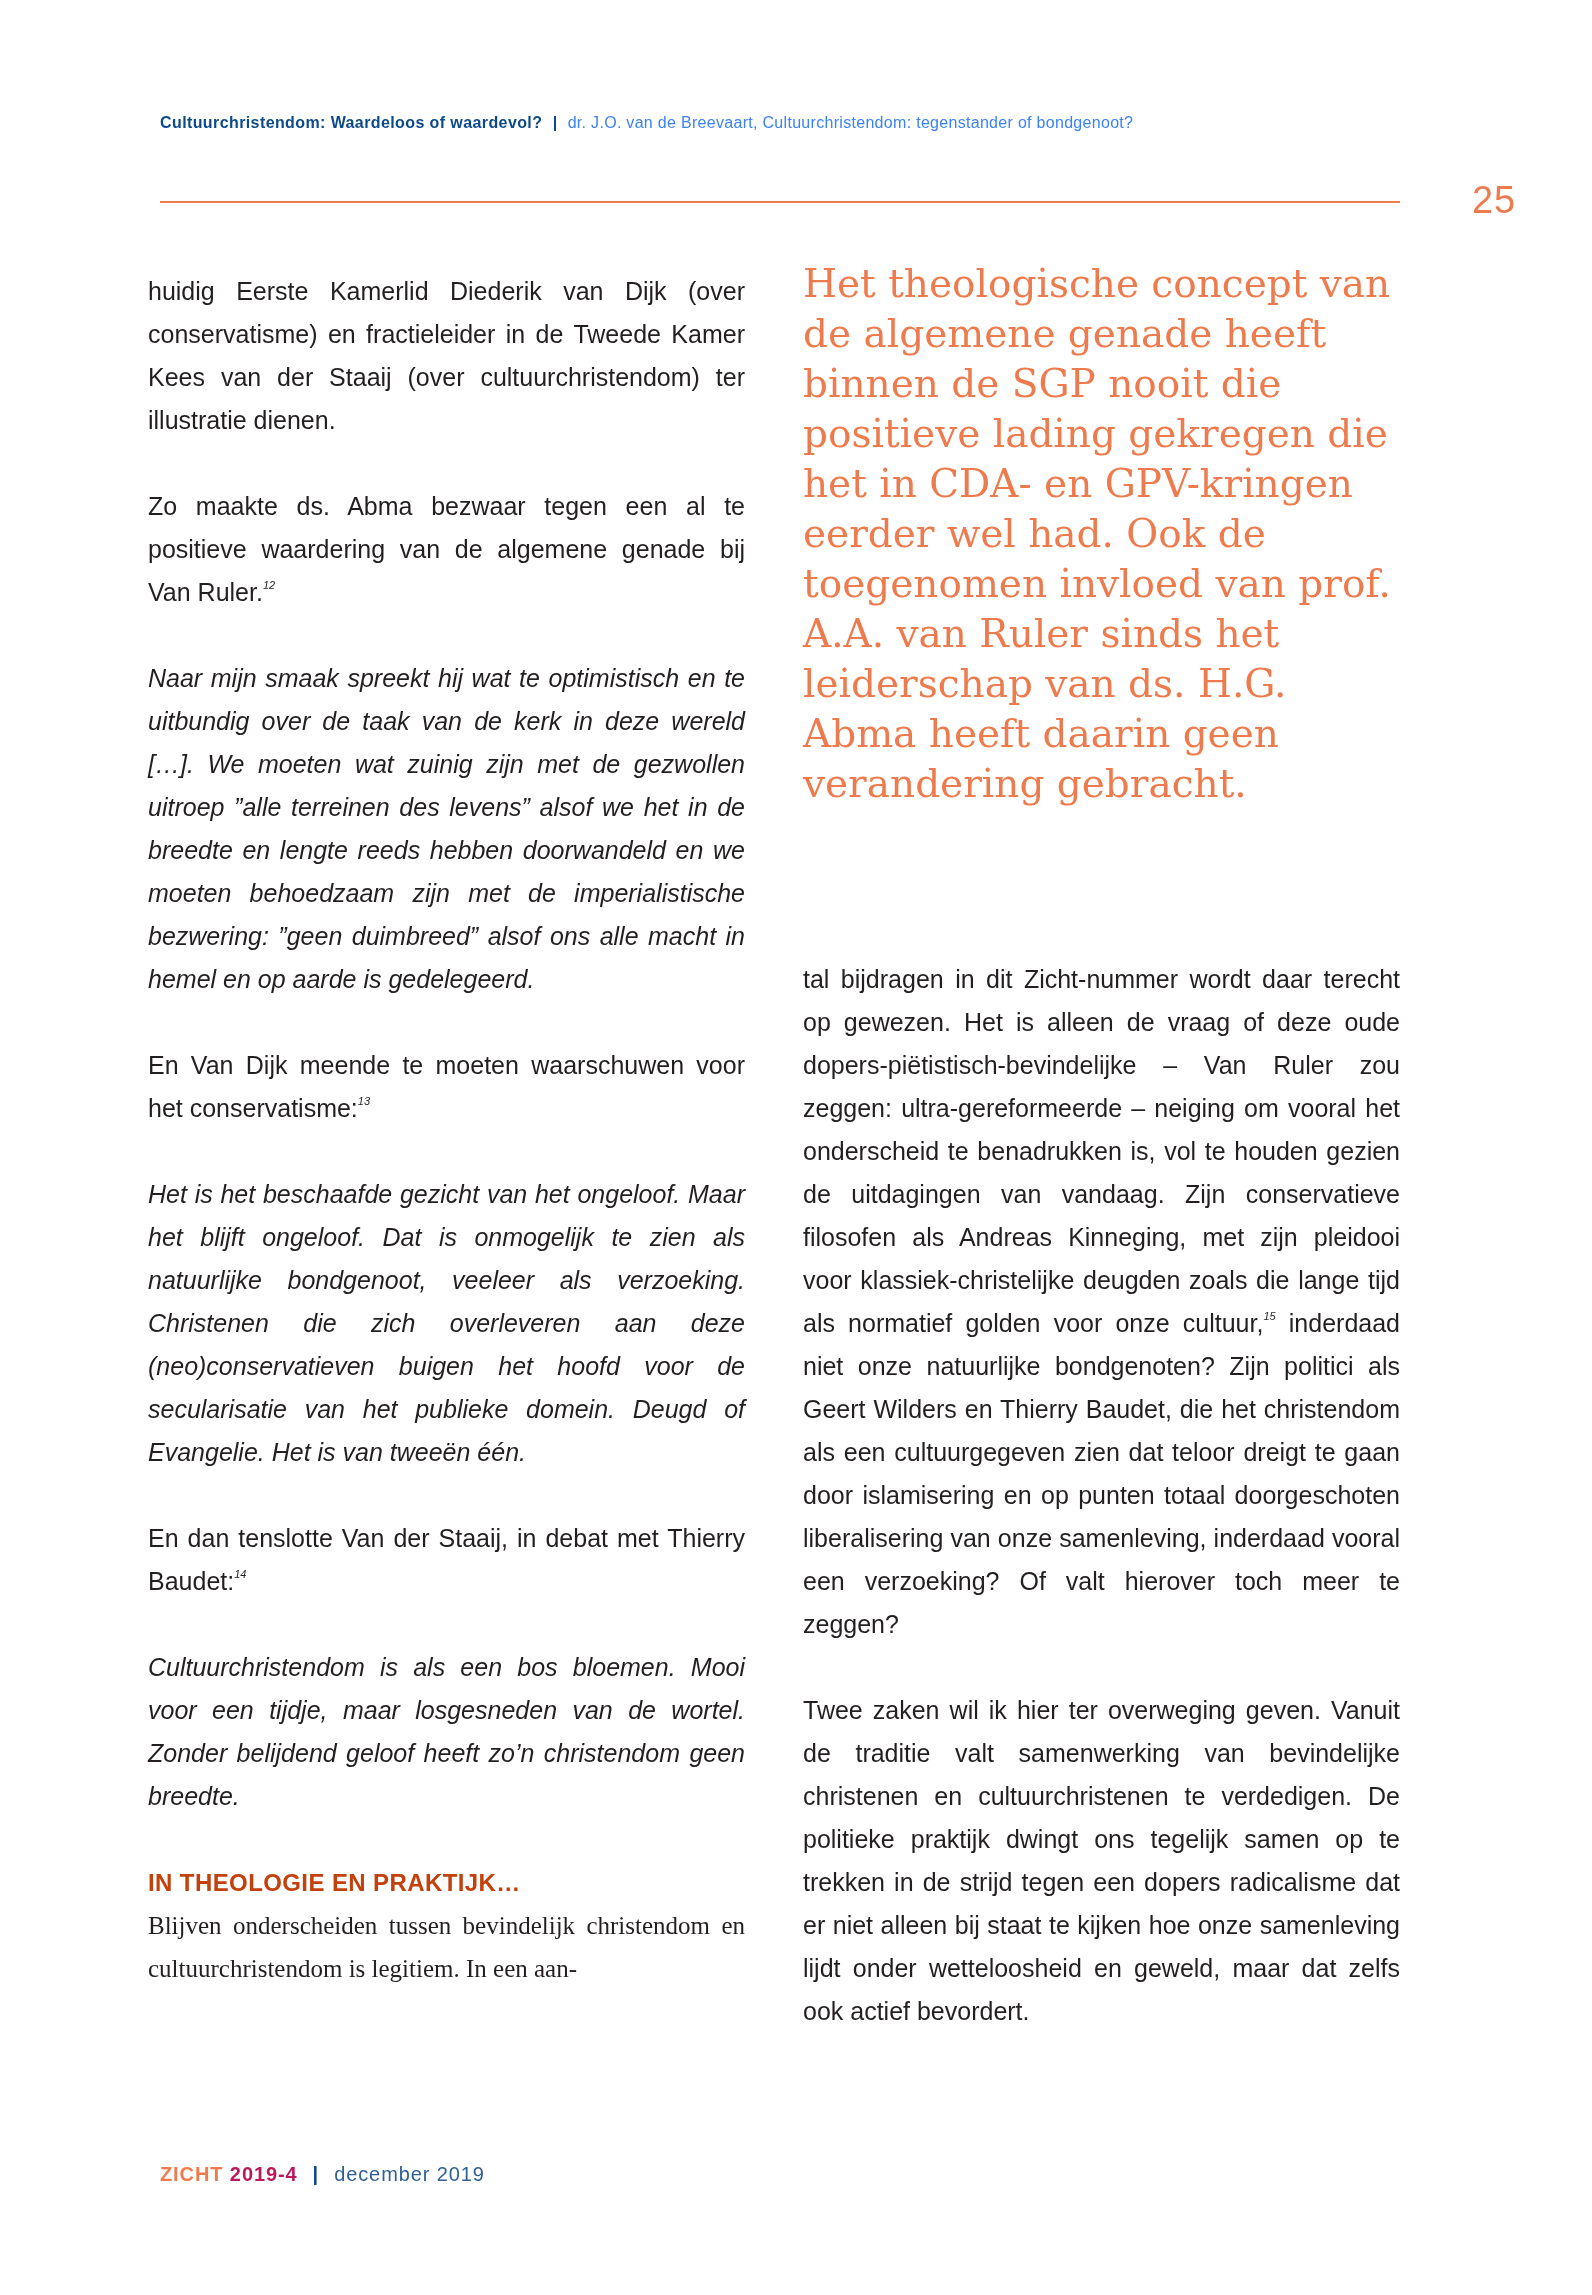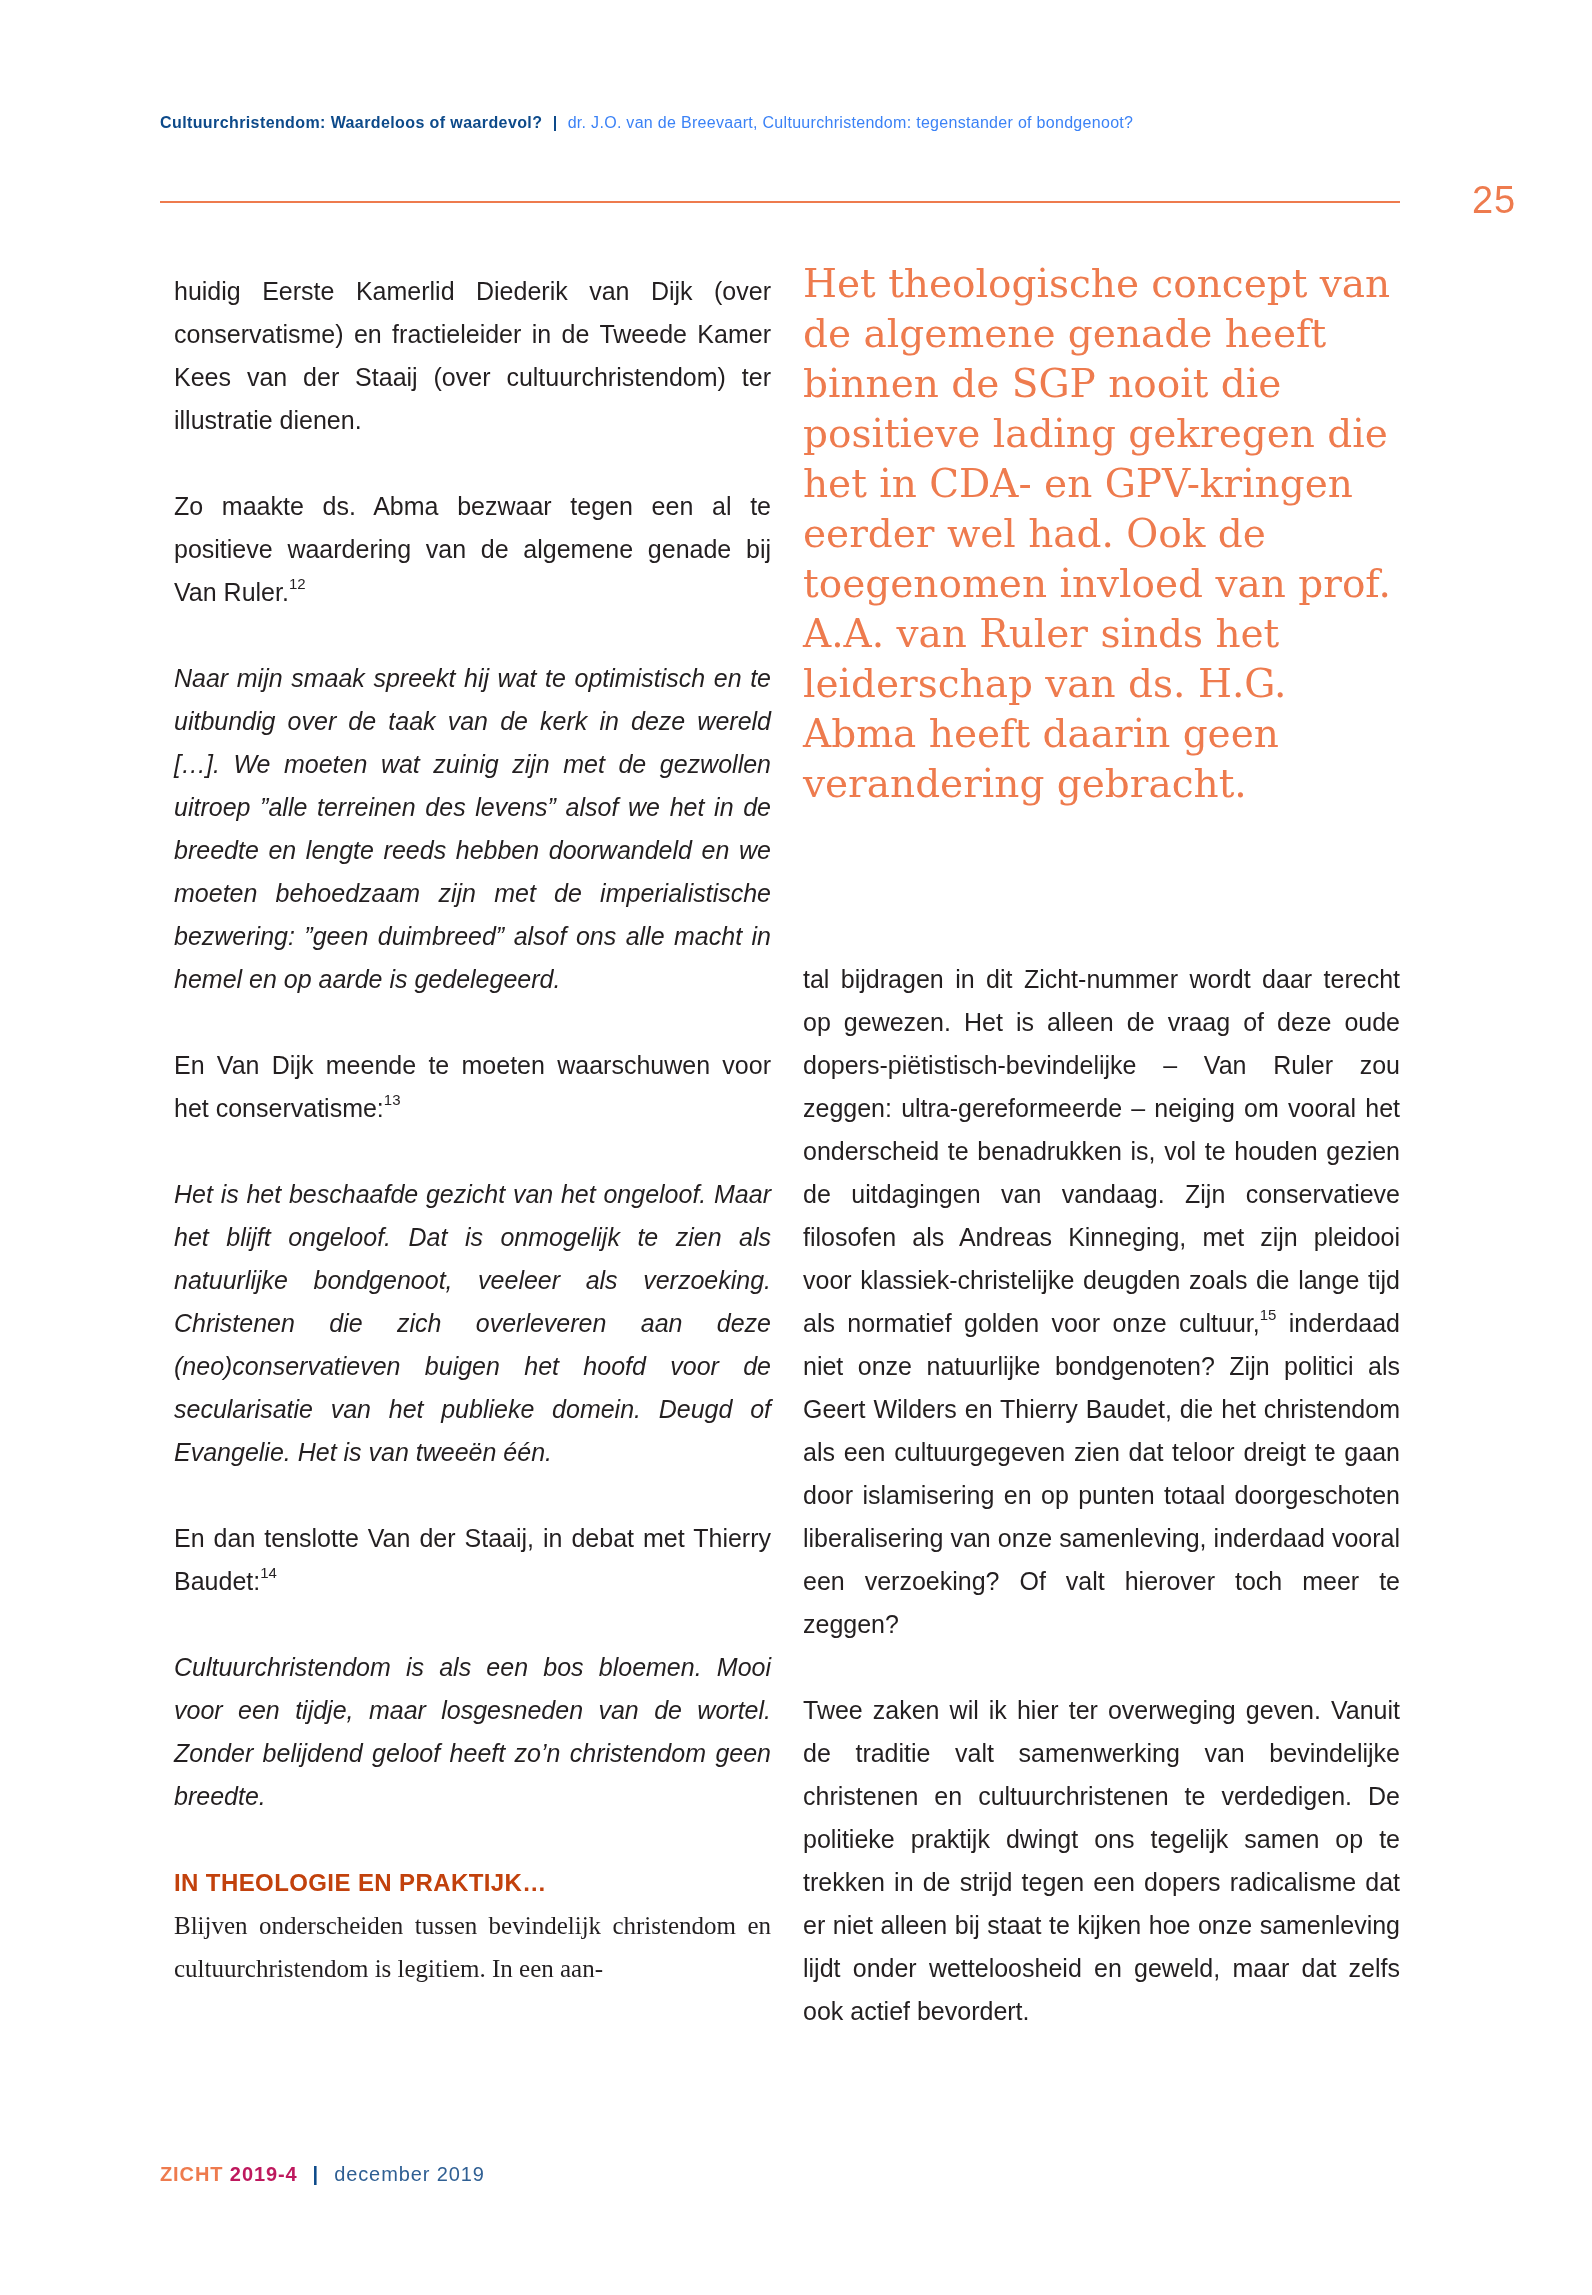--- a/index.html
+++ b/index.html
@@ -5,25 +5,25 @@
   html, body { margin: 0; padding: 0; background: #ffffff; }
   body { width: 1592px; height: 2295px; position: relative; overflow: hidden; font-family: "Liberation Sans", sans-serif; color: #231f20; }
   .header { position: absolute; left: 160px; top: 110px; width: 1251px; font-size: 16px; line-height: 26px; }
   .header .title { color: #0d4a8a; font-weight: bold; letter-spacing: 0.4px; float: left; }
   .header .sep { color: #0d4a8a; font-weight: bold; float: left; margin: 0 10.4px; }
   .header .subtitle { color: #3b82f6; float: left; width: 639px; font-weight: normal; letter-spacing: 0.3px; }
   .rule { position: absolute; left: 160px; top: 201px; width: 1240px; height: 1.7px; background: #ee7b4e; }
   .page-num { position: absolute; left: 1472px; top: 179px; font-size: 38px; color: #ee7b4e; font-family: "Liberation Sans", sans-serif; letter-spacing: 0.9px; }
 
   .col { position: absolute; font-size: 25px; line-height: 43px; text-align: justify; }
-  .col-left { left: 174px; top: 270px; width: 597px; }
+  .col-left { left: 148px; top: 270px; width: 597px; }
   .col-right { left: 803px; width: 597px; }
   .col p { margin: 0 0 43px 0; }
   .col p.quote { font-style: italic; }
-  .col sup { font-size: 15px; line-height: 0; vertical-align: 12px; }
+  .col sup { font-size: 11px; line-height: 0; vertical-align: 12px; font-style: italic; }
   .col h3 { margin: 0; font-size: 24px; line-height: 43px; color: #c2410c; font-weight: bold; letter-spacing: 0.4px; }
   .col p.after-h { margin-top: 0; font-family: Liberation Serif, serif; }
 
   .pullquote { position: absolute; left: 803px; top: 259px; width: 604px; font-family: "DejaVu Serif", serif; font-size: 39px; line-height: 50px; color: #ee7b4e; }
 
   .col-right.text { top: 958px; }
 
   .footer { position: absolute; left: 160px; top: 2163px; font-size: 20px; letter-spacing: 0.9px; }
   .footer .brand { color: #ee7b4e; font-weight: bold; }
   .footer .issue { color: #be185d; font-weight: bold; }

